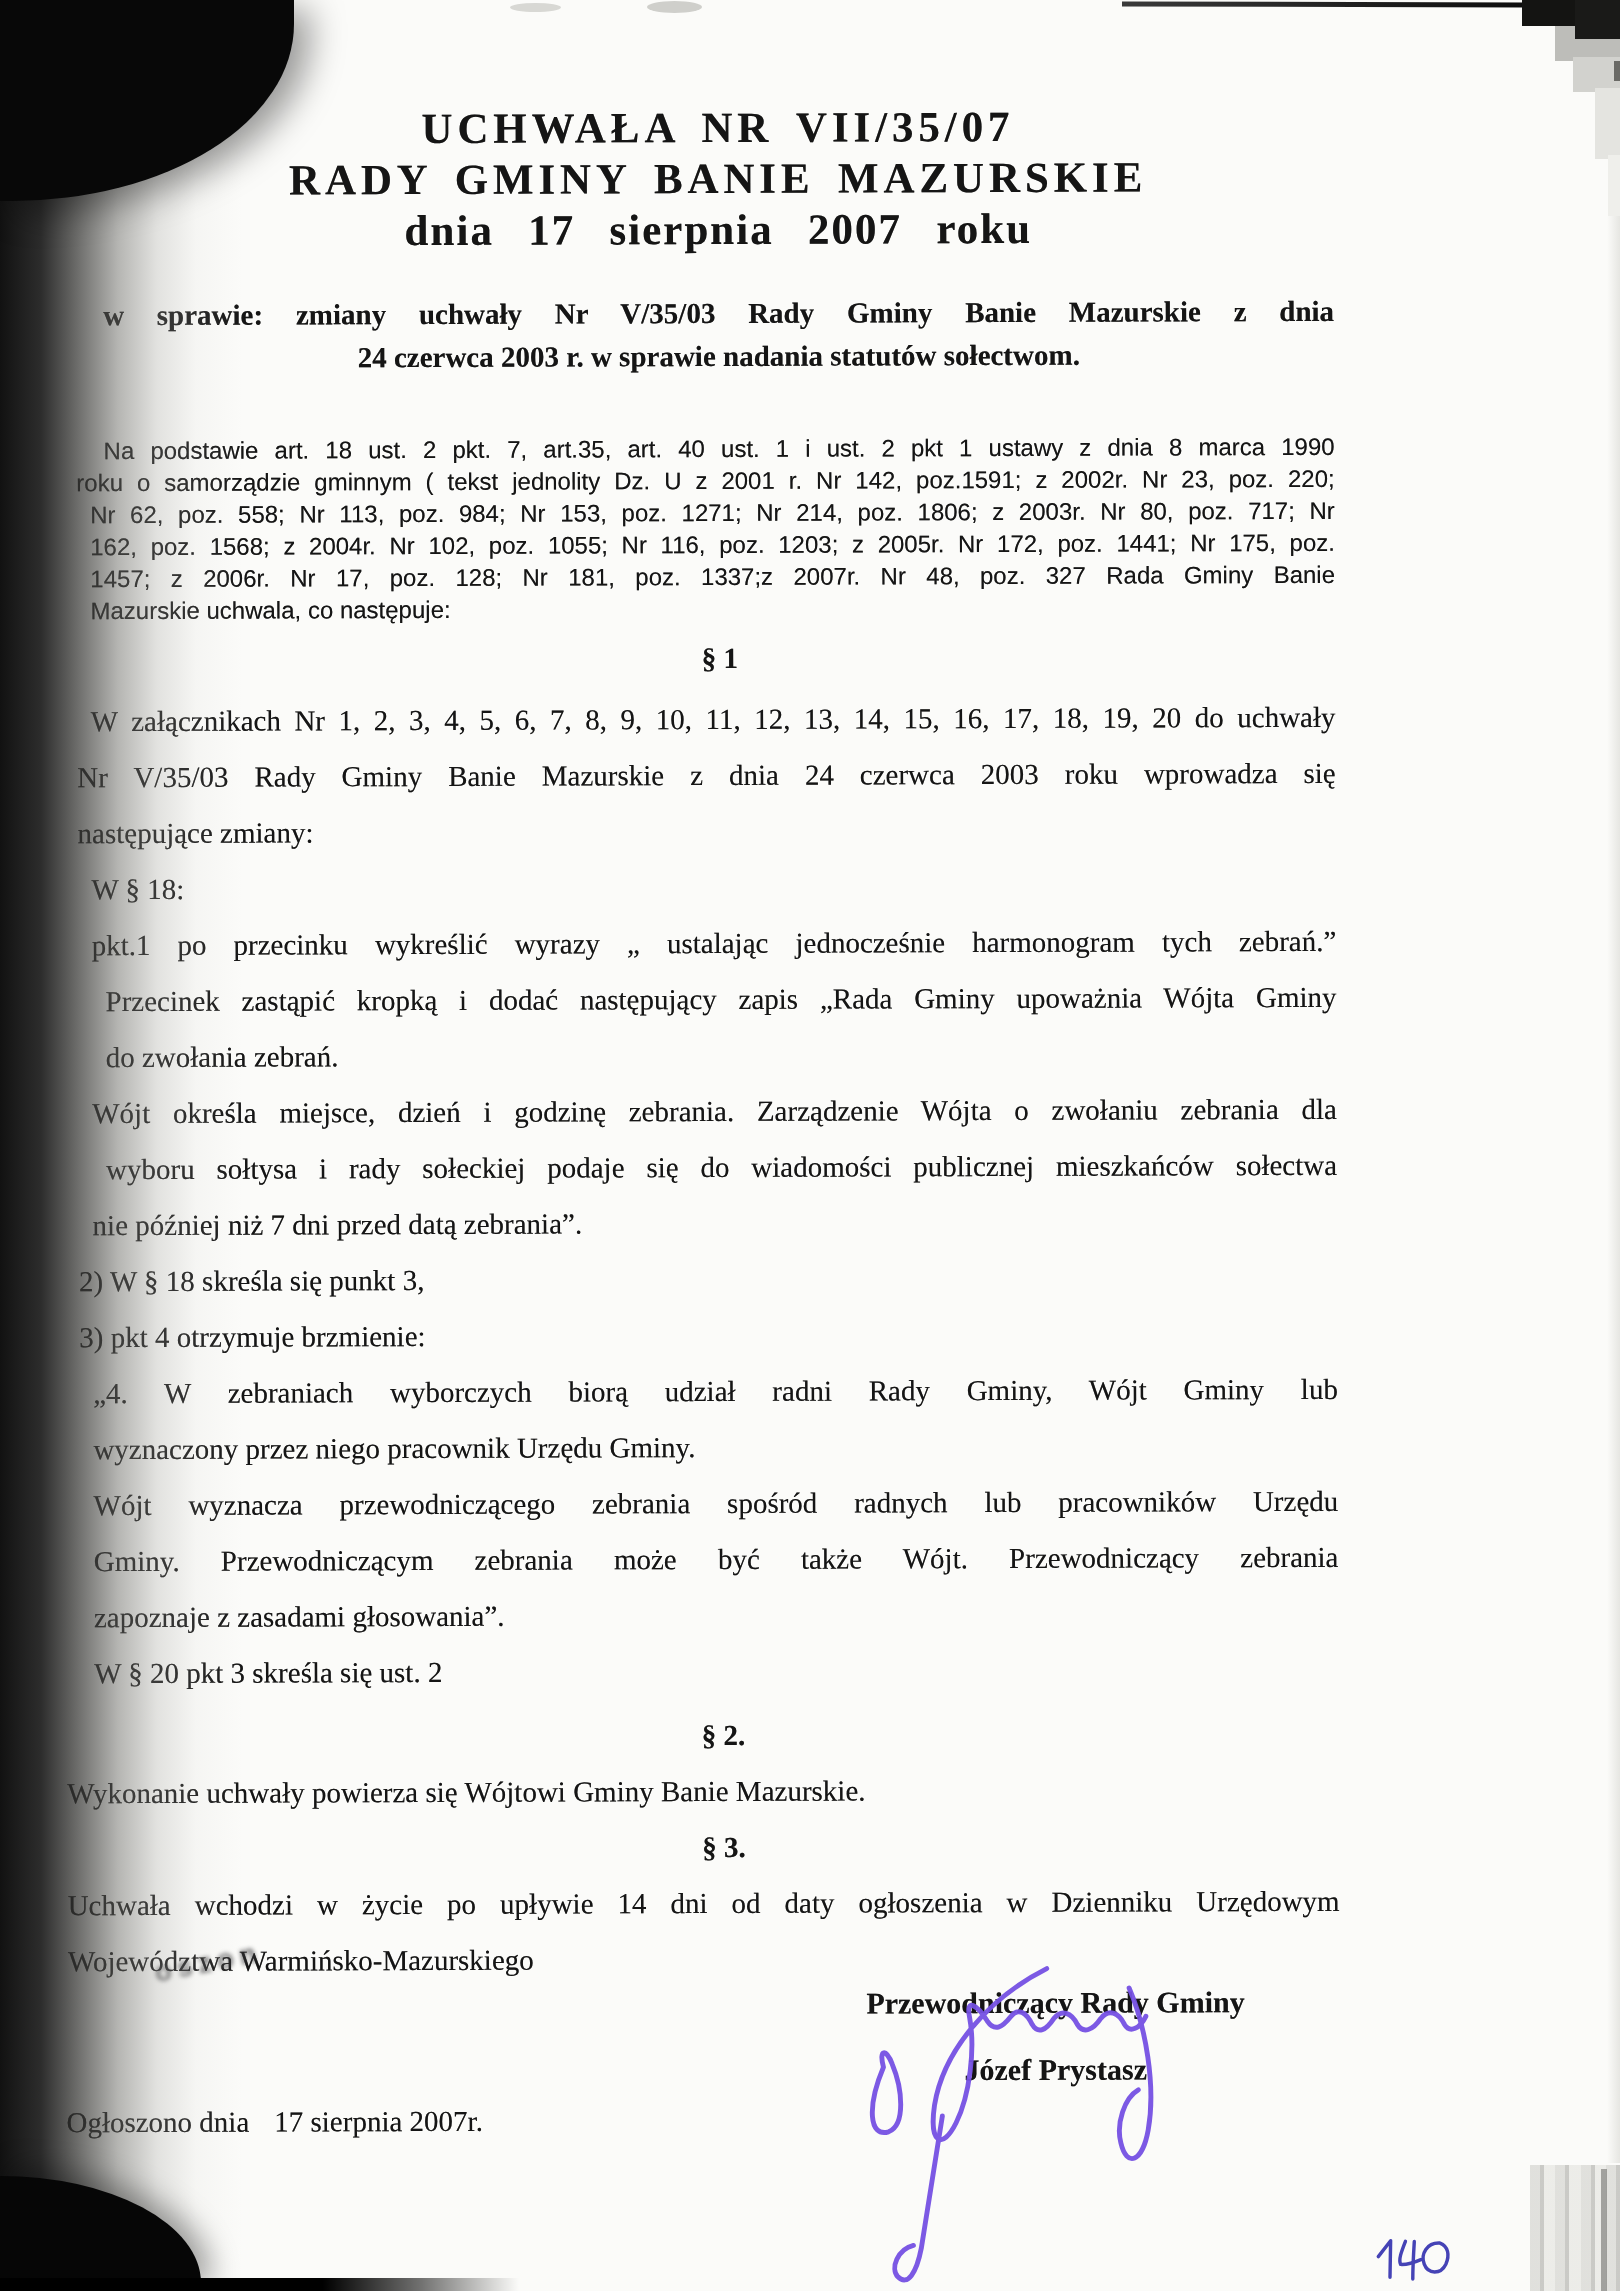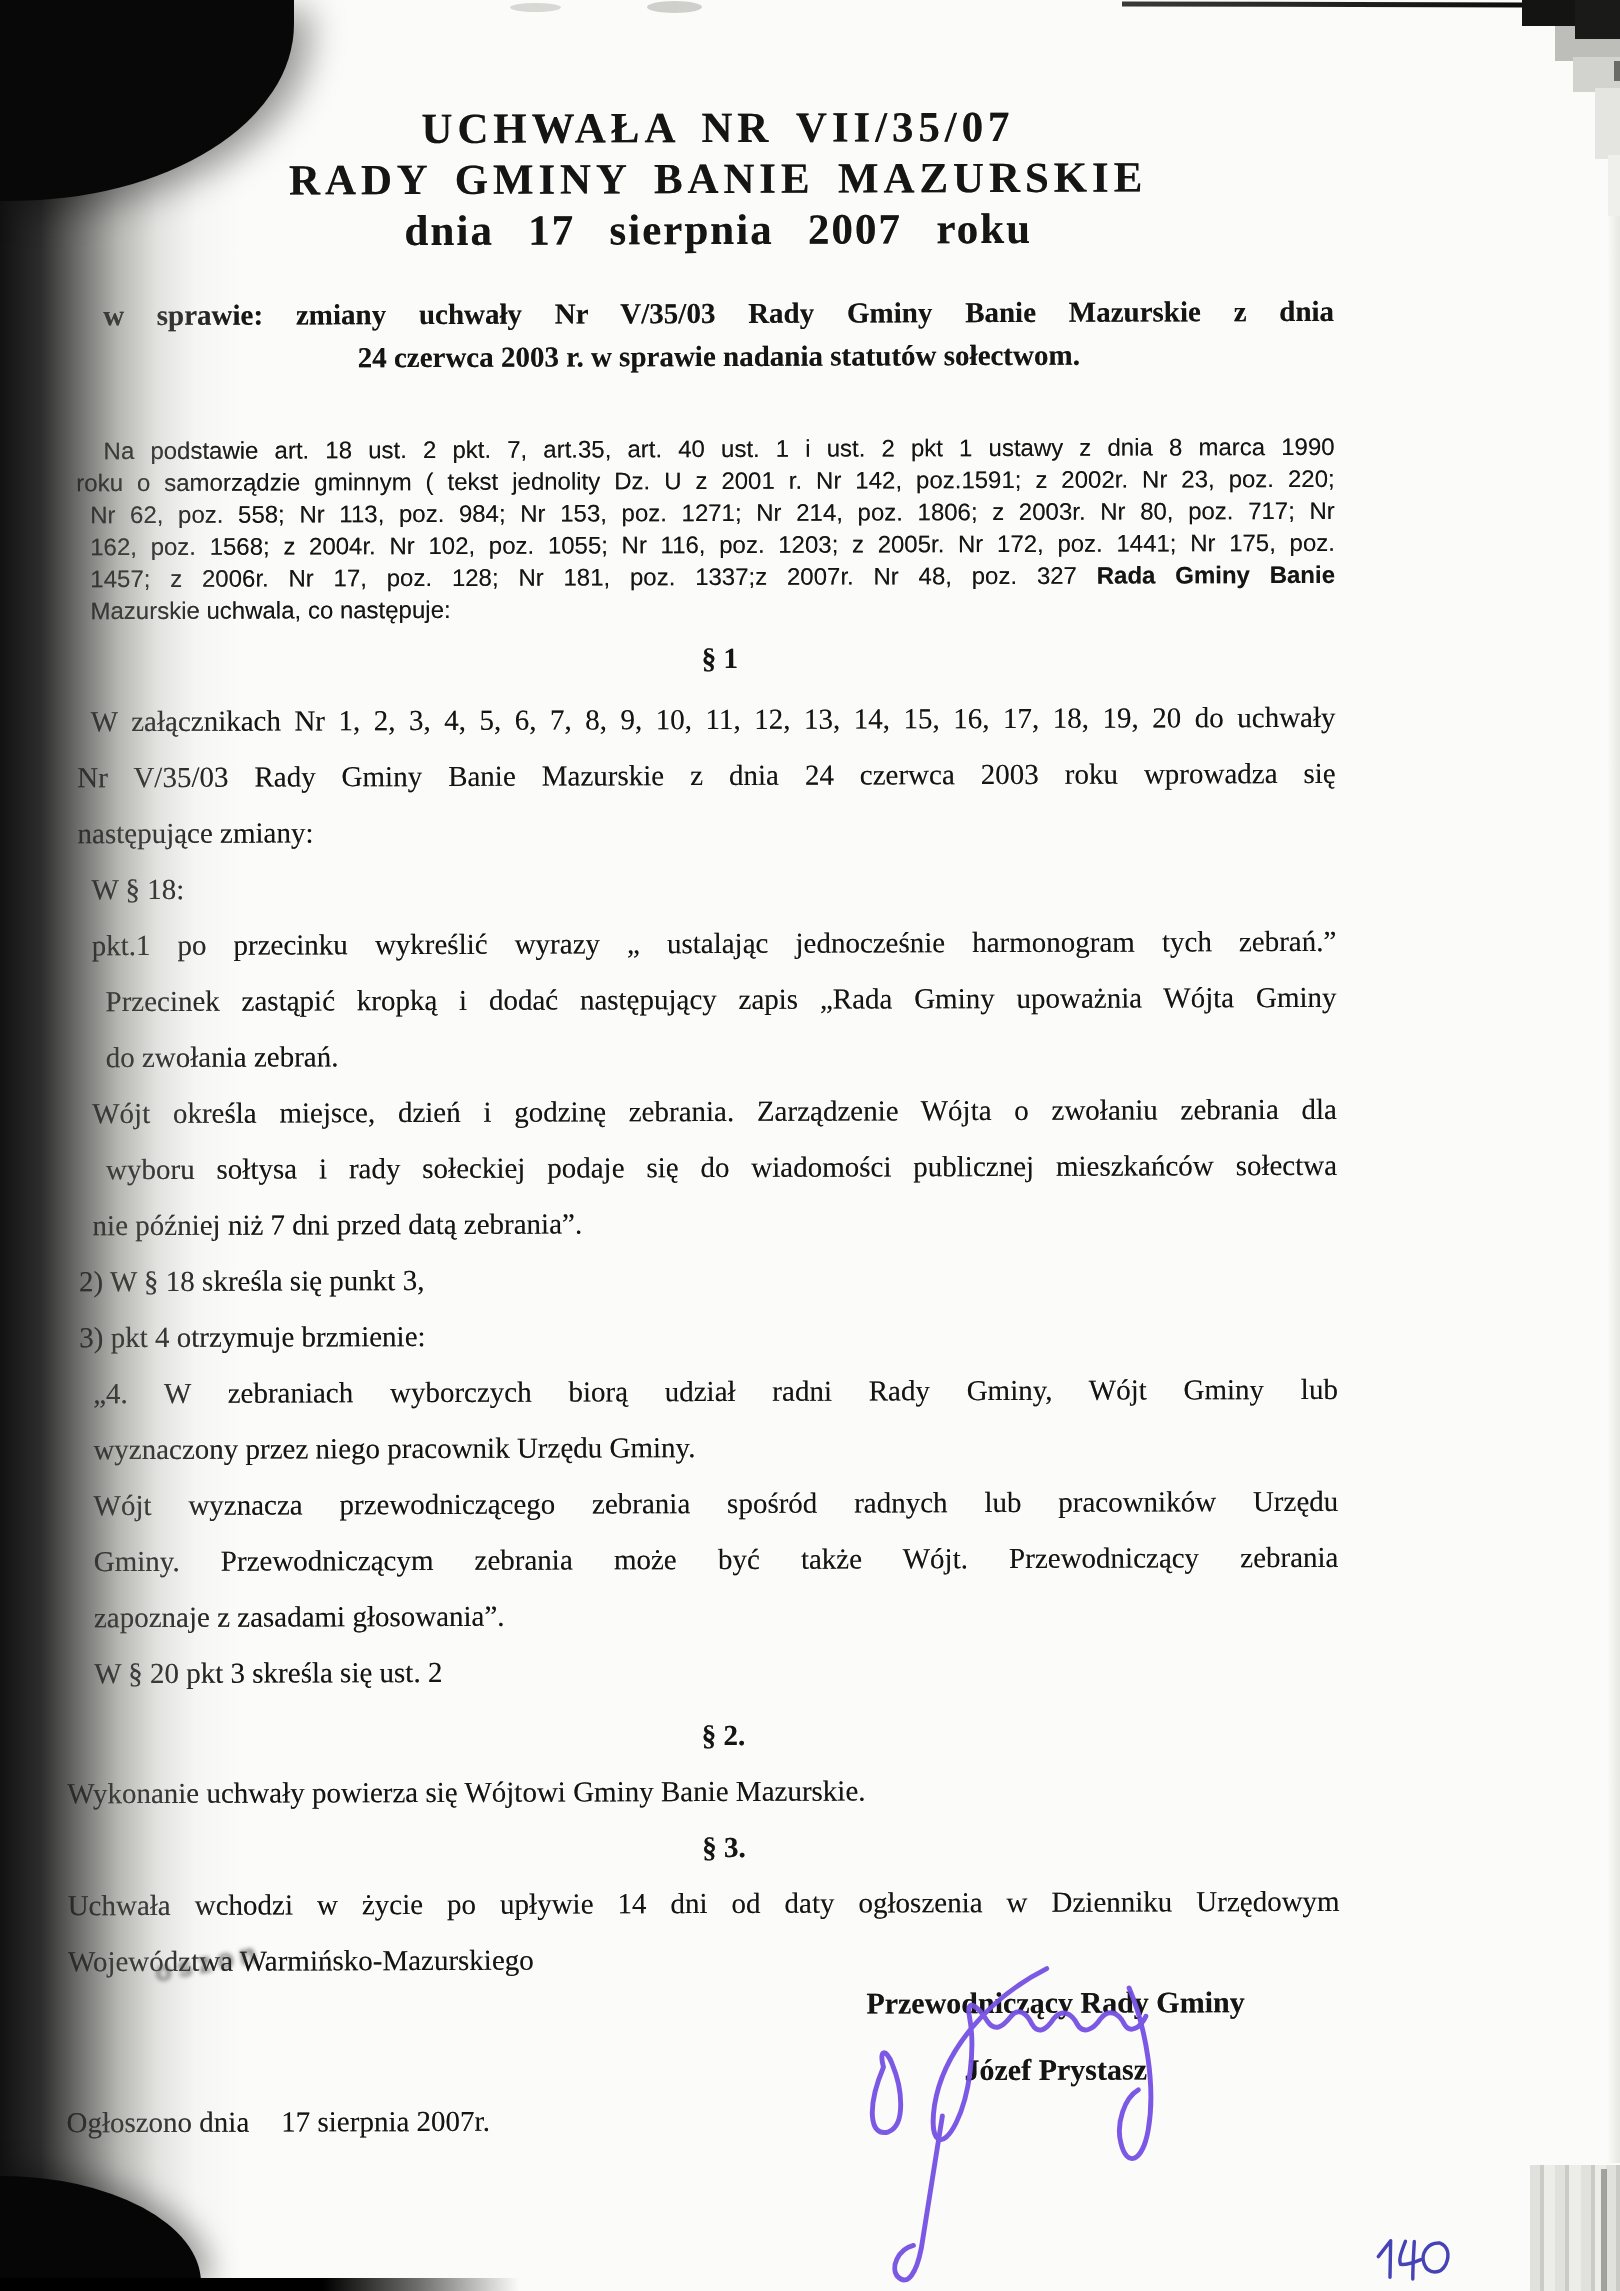--- a/index.html
+++ b/index.html
@@ -11,35 +11,35 @@
            transform:rotate(-0.2deg);transform-origin:50% 0;
            text-shadow:0 0 0.6px rgba(20,20,20,.55);}
   .t-title{padding-top:102px;font:700 43px/51px "Liberation Serif", serif;text-align:center;letter-spacing:4.9px;word-spacing:7.8px;}
   .t-title .t3{word-spacing:21.6px;letter-spacing:2px;}
   .subject{margin-top:37px;font:700 29px/43px "Liberation Serif", serif;}
   .subject .l1{text-align:justify;text-align-last:justify;}
   .subject .l2{text-align:center;}
   .legal{margin-top:55px;}
   .legal .bline{font:400 24px/32px "Liberation Sans", sans-serif;}
   .bline{font:400 29px/56px "Liberation Serif", serif;}
-  .b{font-weight:700;}
+  .b{font-weight:400;}
   .j{text-align:justify;text-align-last:justify;}
   .t1{margin-left:-13.7px;}
   .t2{margin-left:-27.4px;}
   .t3x{margin-left:-41px;}
   .heading{font:700 29px/56px "Liberation Serif", serif;text-align:center;}
   .h1{margin-top:4.9px;}
   .h2{margin-top:7.8px;}
   .bodyl{margin-top:4.9px;}
   .sig{position:absolute;left:677px;top:1982px;width:539px;text-align:center;
        font:700 30px/43px "Liberation Serif", serif;}
   .sig .nm{margin-top:23.5px;}
   .sig-ink{position:absolute;left:730px;top:1958px;z-index:3;pointer-events:none;}
   .footer{position:absolute;left:-43px;top:2099px;font:400 29px/43px "Liberation Serif", serif;white-space:nowrap;}
-  .footer .date{margin-left:32px;}
+  .footer .date{margin-left:25px;}
   .ghost{position:absolute;left:45px;top:1946px;font:700 27.4px/29px "Liberation Sans", sans-serif;
          color:rgba(95,95,100,.38);letter-spacing:5.9px;transform:rotate(-11deg);filter:blur(2px);}
   .pageno{position:absolute;left:1259px;top:2233px;z-index:3;}
   
   .spine{position:absolute;left:0;top:0;bottom:0;width:245px;z-index:5;pointer-events:none;
     background:linear-gradient(to right,
       rgba(8,8,8,.96) 0px, rgba(22,22,22,.9) 41px, rgba(55,55,53,.72) 78px,
       rgba(105,105,101,.48) 118px, rgba(158,158,154,.27) 157px,
       rgba(205,205,200,.12) 196px, rgba(255,255,255,0) 243px);}
   .c-tl{position:absolute;left:0;top:0;width:294px;height:201px;background:#080808;z-index:6;

